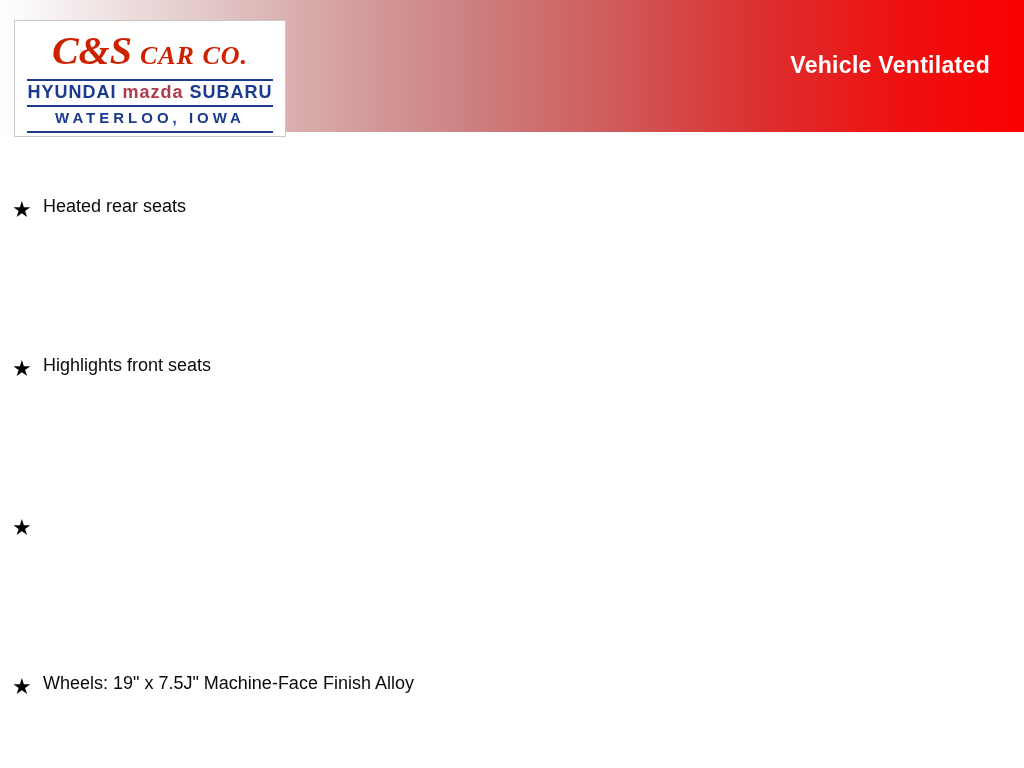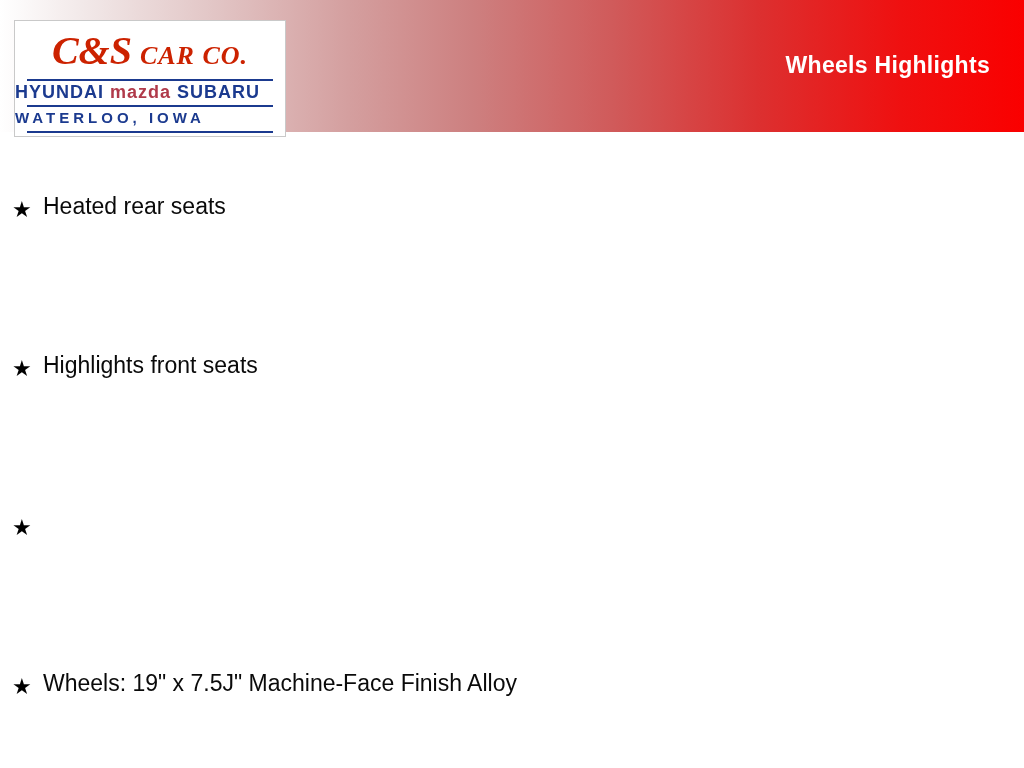--- a/index.html
+++ b/index.html
@@ -85,35 +85,36 @@
   }
   .logo-rule.top { top: 58px; }
   .logo-rule.mid { top: 84px; }
   .logo-rule.bot { top: 110px; }
 
   .logo-brands {
     position: absolute;
     left: 0;
     top: 61px;
     width: 270px;
-    text-align: left;
+    text-align: center;
     font-family: "Liberation Sans", sans-serif;
     font-weight: bold;
     font-size: 18px;
     color: #1b3a8f;
     letter-spacing: 1px;
     white-space: nowrap;
   }
   .logo-brands .mz { color: #b03a4a; }
 
   .logo-city {
     position: absolute;
     left: 0;
     top: 88px;
     width: 270px;
+    text-align: center;
     font-family: "Liberation Sans", sans-serif;
     font-weight: bold;
     font-size: 15px;
     color: #1b3a8f;
     letter-spacing: 4px;
     white-space: nowrap;
   }
 
   .header-title {
     position: absolute;
@@ -147,21 +148,21 @@
     top: 67px;
     font-size: 22px;
     line-height: 22px;
     color: #000000;
   }
 
   .highlight-text {
     position: absolute;
     left: 43px;
     top: 60px;
-    font-size: 23px;
+    font-size: 18px;
     line-height: 28px;
     color: #0a0a0a;
     white-space: nowrap;
   }
 </style>
 </head>
 <body>
 
 <div class="page">
 
@@ -175,21 +176,21 @@
       <div class="logo-brands">
         <span>HYUNDAI</span>
         <span class="mz">mazda</span>
         <span>SUBARU</span>
       </div>
       <div class="logo-rule mid"></div>
       <div class="logo-city">WATERLOO, IOWA</div>
       <div class="logo-rule bot"></div>
     </div>
 
-    <div class="header-title">Wheels Highlights</div>
+    <div class="header-title">Vehicle Ventilated</div>
   </div>
 
   <div class="highlights">
 
     <div class="highlight-row">
       <span class="bullet-star">★</span>
       <span class="highlight-text">Heated rear seats</span>
     </div>
 
     <div class="highlight-row">

